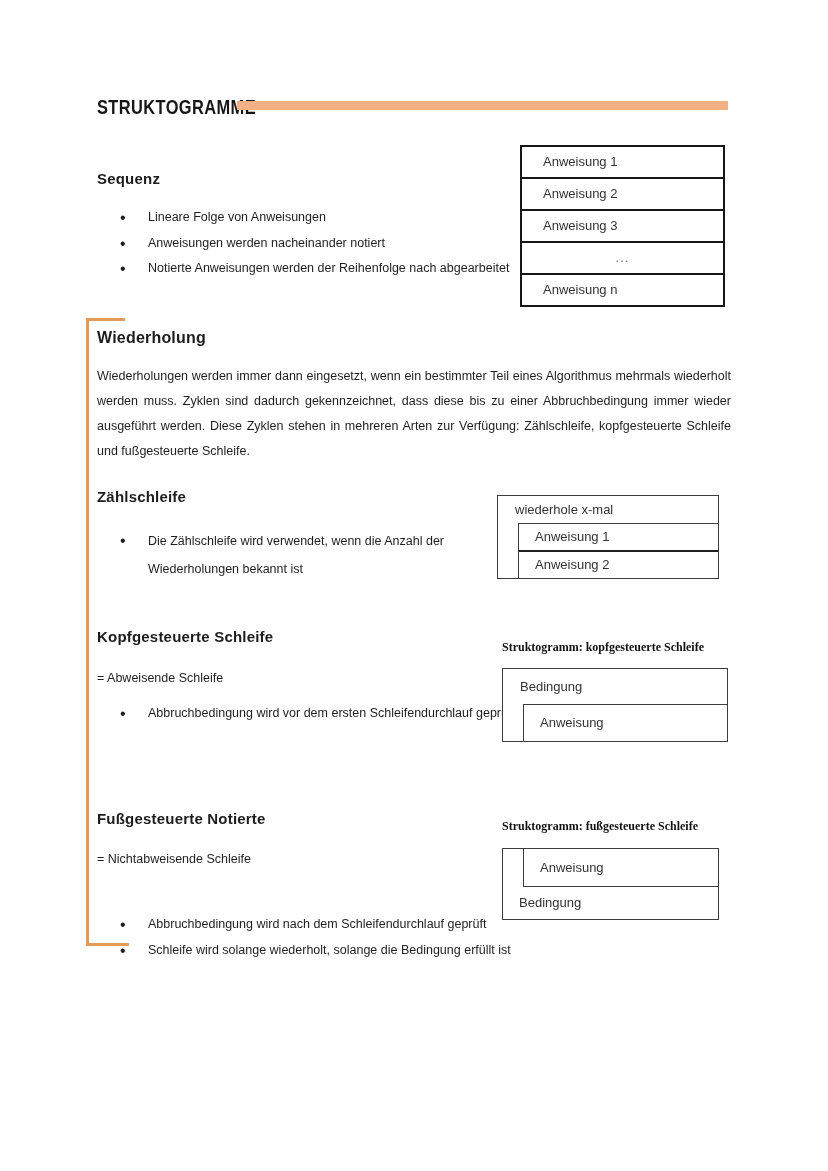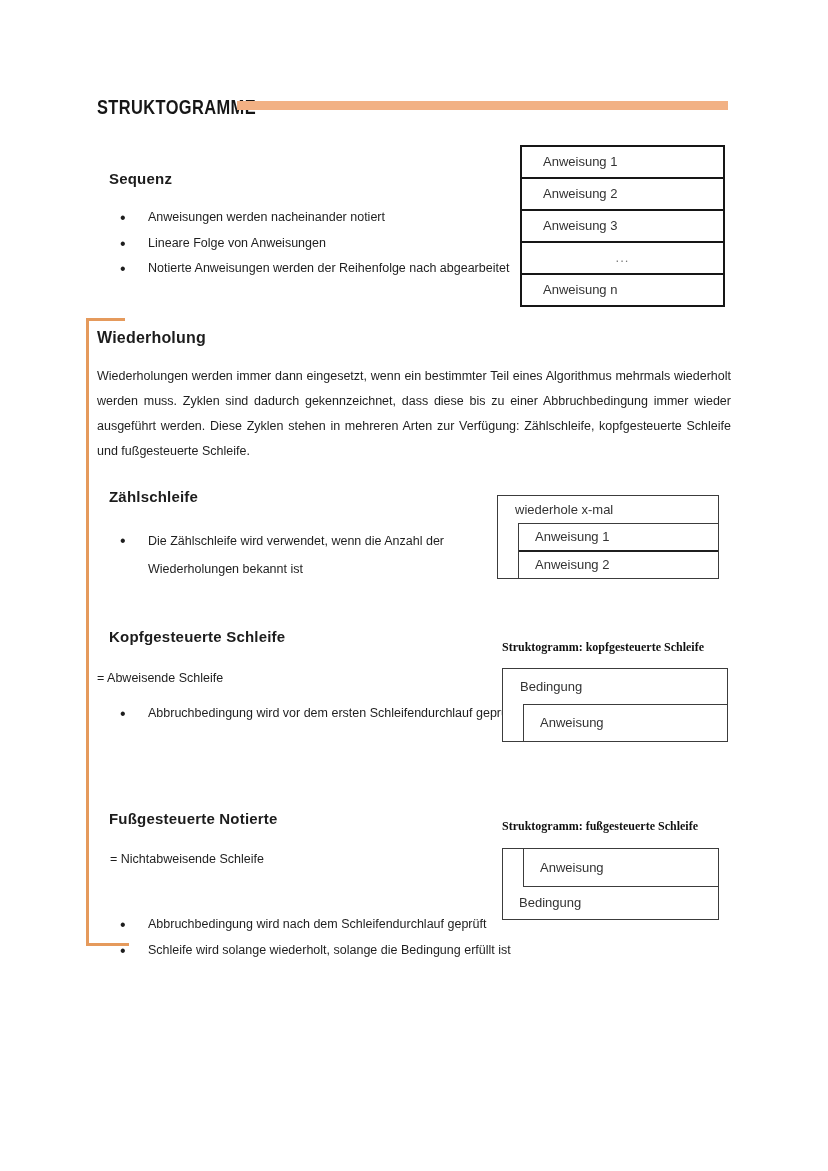--- a/index.html
+++ b/index.html
@@ -28,21 +28,21 @@
     color: #161616;
   }
   .accent-bar {
     left: 237px; top: 101px;
     width: 491px; height: 9px;
     background: #f2b184;
   }
 
   
   .h1 { font-size: 16px; font-weight: 700; letter-spacing: 0.2px; }
-  .h2 { font-size: 15px; font-weight: 700; letter-spacing: 0.2px; margin-left: 12px; }
+  .h2 { font-size: 15px; font-weight: 700; letter-spacing: 0.2px; }
   .para {
     font-size: 12.5px;
     line-height: 25px;
     text-align: justify;
     color: #1e1e1e;
   }
   .eq-sub { font-size: 12.5px; color: #1e1e1e; }
 
   .bullets { list-style: none; }
   .bullets li {
@@ -128,22 +128,22 @@
   <div class="abs seq">
     <div class="seq-row">Anweisung 1</div>
     <div class="seq-row">Anweisung 2</div>
     <div class="seq-row">Anweisung 3</div>
     <div class="seq-row dots">...</div>
     <div class="seq-row">Anweisung n</div>
   </div>
 
   <div class="abs h2" style="left:97px; top:170px;">Sequenz</div>
   <ul class="abs bullets" style="left:120px; top:205px; width:450px;">
+    <li>Lineare Folge von Anweisungen</li>
     <li>Anweisungen werden nacheinander notiert</li>
-    <li>Lineare Folge von Anweisungen</li>
     <li>Notierte Anweisungen werden der Reihenfolge nach abgearbeitet</li>
   </ul>
 
   <div class="abs bracket"></div>
 
   <div class="abs h1" style="left:97px; top:329px;">Wiederholung</div>
   <div class="abs para" style="left:97px; top:364px; width:634px;">Wiederholungen werden immer dann eingesetzt, wenn ein bestimmter Teil eines Algorithmus mehrmals wiederholt werden muss. Zyklen sind dadurch gekennzeichnet, dass diese bis zu einer Abbruchbedingung immer wieder ausgeführt werden. Diese Zyklen stehen in mehreren Arten zur Verfügung: Zählschleife, kopfgesteuerte Schleife und fußgesteuerte Schleife.</div>
 
   <div class="abs h2" style="left:97px; top:488px;">Zählschleife</div>
   <ul class="abs bullets tight" style="left:120px; top:527px; width:372px;">
@@ -166,21 +166,21 @@
 
   <div class="abs diag-label" style="left:502px; top:640px;">Struktogramm: kopfgesteuerte Schleife</div>
   <div class="abs nsd nsd-kopf">
     <div class="nsd-head">Bedingung</div>
     <div class="nsd-body">
       <div class="nsd-row">Anweisung</div>
     </div>
   </div>
 
   <div class="abs h2" style="left:97px; top:810px;">Fußgesteuerte Notierte</div>
-  <div class="abs eq-sub" style="left:110px; top:852px;">= Nichtabweisende Schleife</div>
+  <div class="abs eq-sub" style="left:97px; top:852px;">= Nichtabweisende Schleife</div>
   <ul class="abs bullets" style="left:120px; top:912px; width:440px;">
     <li>Abbruchbedingung wird nach dem Schleifendurchlauf geprüft</li>
     <li>Schleife wird solange wiederholt, solange die Bedingung erfüllt ist</li>
   </ul>
 
   <div class="abs diag-label" style="left:502px; top:819px;">Struktogramm: fußgesteuerte Schleife</div>
   <div class="abs nsd nsd-fuss">
     <div class="nsd-body">
       <div class="nsd-row">Anweisung</div>
     </div>

